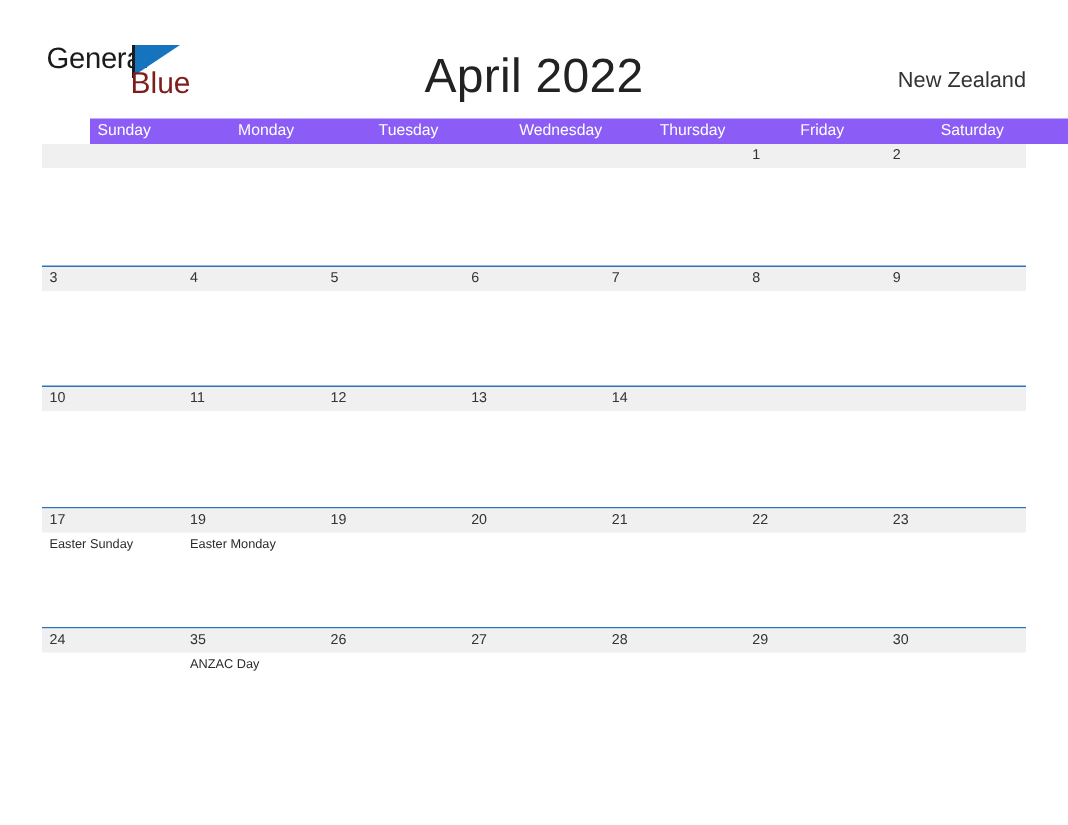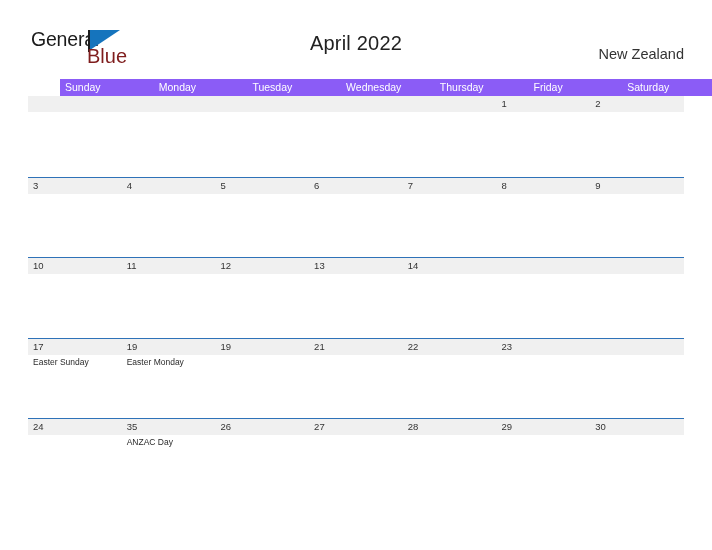--- a/index.html
+++ b/index.html
@@ -76,21 +76,21 @@
     line-height: 22px;
     white-space: nowrap;
   }
 
   .cal-title {
     position: absolute;
     left: 0;
     top: 32px;
     width: 712px;
     text-align: center;
-    font-size: 20px;
+    font-size: 32px;
     color: #222222;
     font-family: "Liberation Sans", sans-serif;
     letter-spacing: 0.2px;
   }
 
   .cal-country {
     position: absolute;
     right: 28px;
     top: 46px;
     font-size: 14.5px;
@@ -292,20 +292,23 @@
             <span class="day-event">Easter Sunday</span>
           </div>
           <div class="day-cell">
             <span class="day-num">19</span>
             <span class="day-event">Easter Monday</span>
           </div>
           <div class="day-cell">
             <span class="day-num">19</span>
           </div>
           <div class="day-cell">
+            <span class="day-num">20</span>
+          </div>
+          <div class="day-cell">
             <span class="day-num">21</span>
           </div>
           <div class="day-cell">
             <span class="day-num">22</span>
           </div>
           <div class="day-cell">
             <span class="day-num">23</span>
           </div>
         </div>
       </div>

